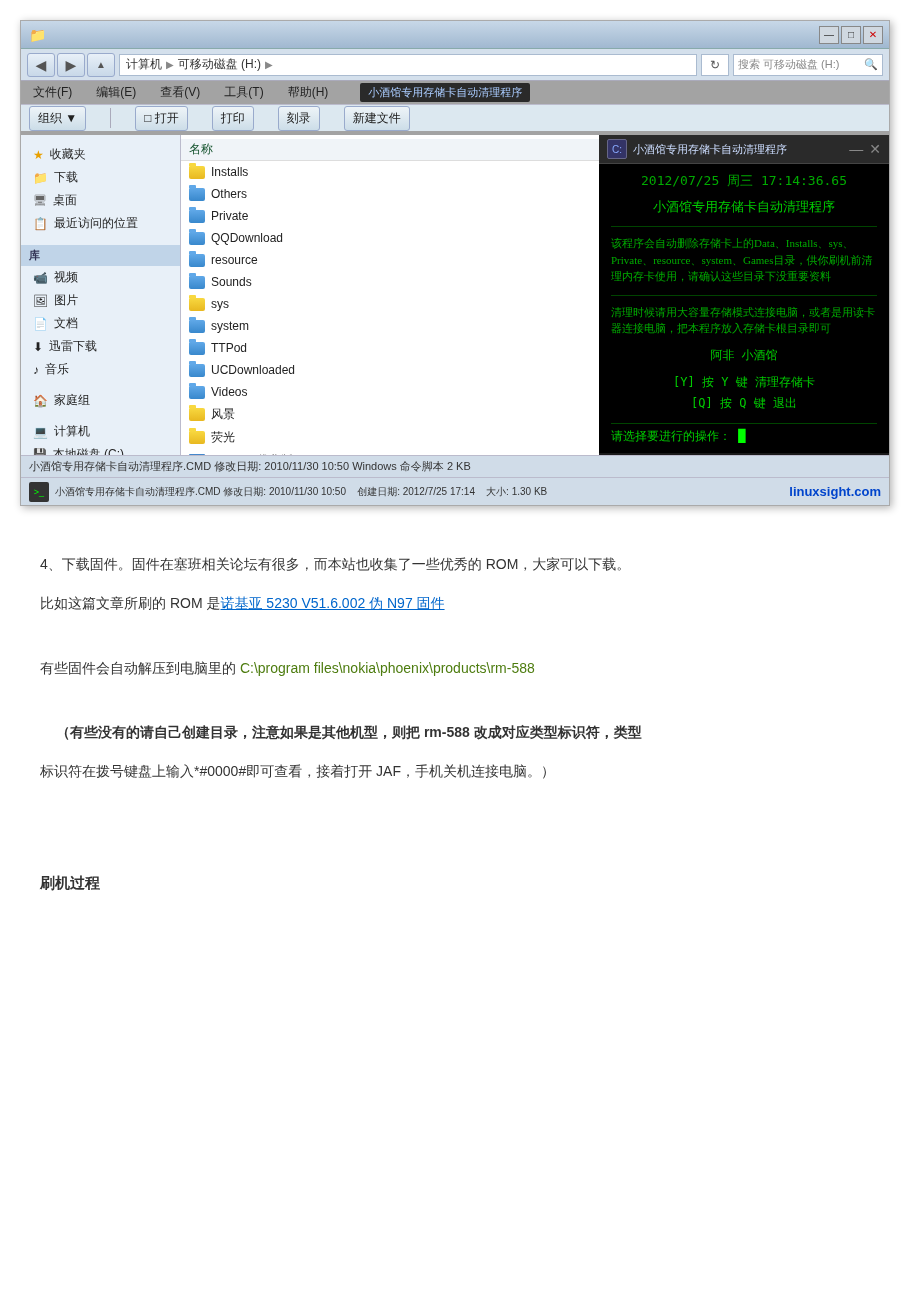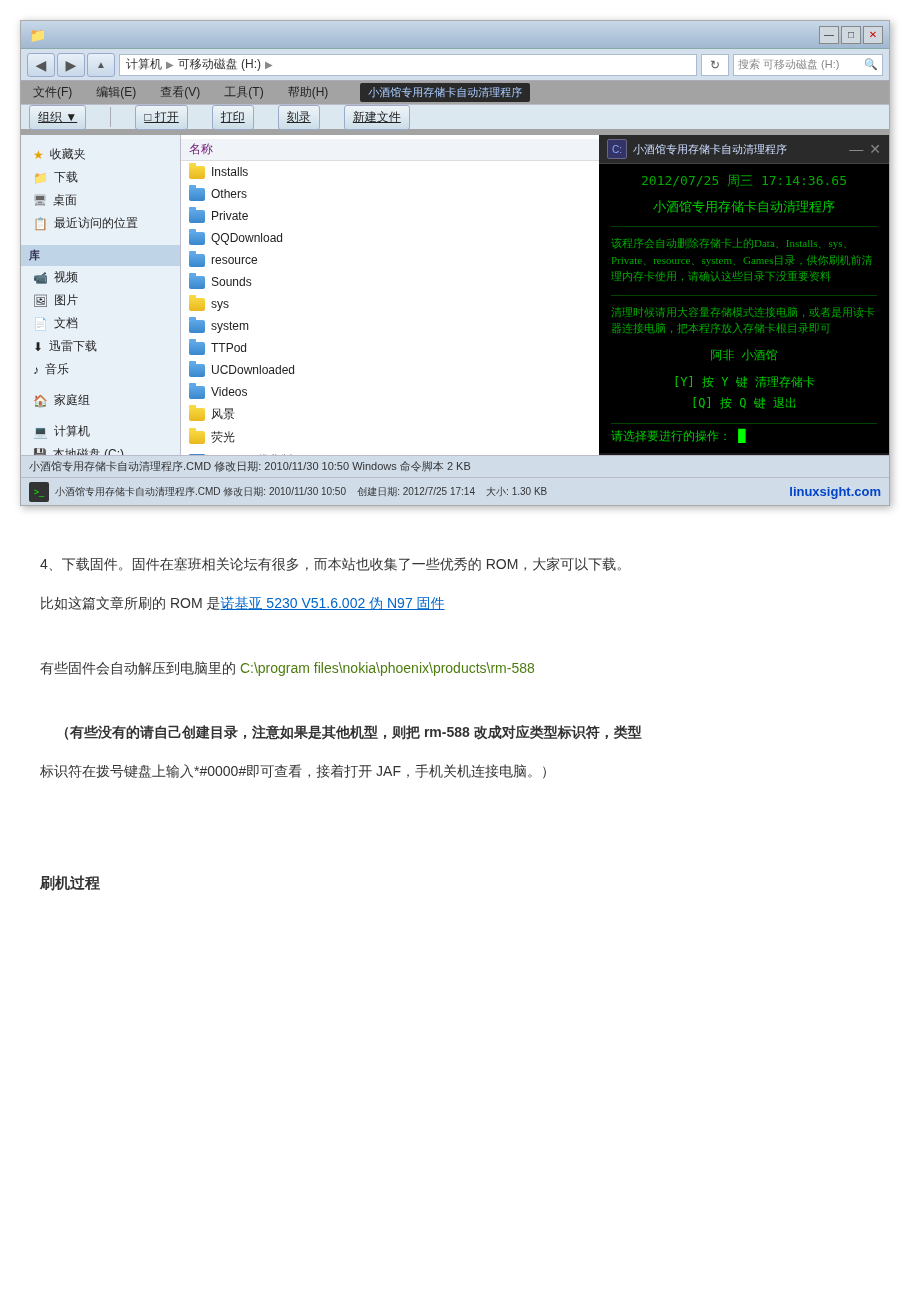--- a/index.html
+++ b/index.html
@@ -143,22 +143,21 @@
     }
 
     
     .toolbar {
       background: #dce8f0;
       height: 30px;
       display: flex;
       align-items: center;
       padding: 0 8px;
       gap: 24px;
-      border-bottom: 6px solid #a3a3a3;
-      text-decoration: underline;
+      border-bottom: 4px solid #a3a3a3;
     }
 
     .toolbar-btn {
       display: flex;
       align-items: center;
       gap: 4px;
       padding: 3px 8px;
       background: linear-gradient(to bottom, #eef4f8, #ccdde8);
       border: 1px solid #99aacc;
       border-radius: 3px;
@@ -224,21 +223,21 @@
     }
 
     .file-list {
       padding: 4px 0;
     }
 
     .file-list-header {
       display: flex;
       padding: 2px 8px;
       font-size: 12px;
-      color: #701a75;
+      color: #14532d;
       border-bottom: 1px solid #ddd;
       background: #f0f4f8;
     }
 
     .file-list-header span {
       flex: 1;
     }
 
     .file-item {
       display: flex;

